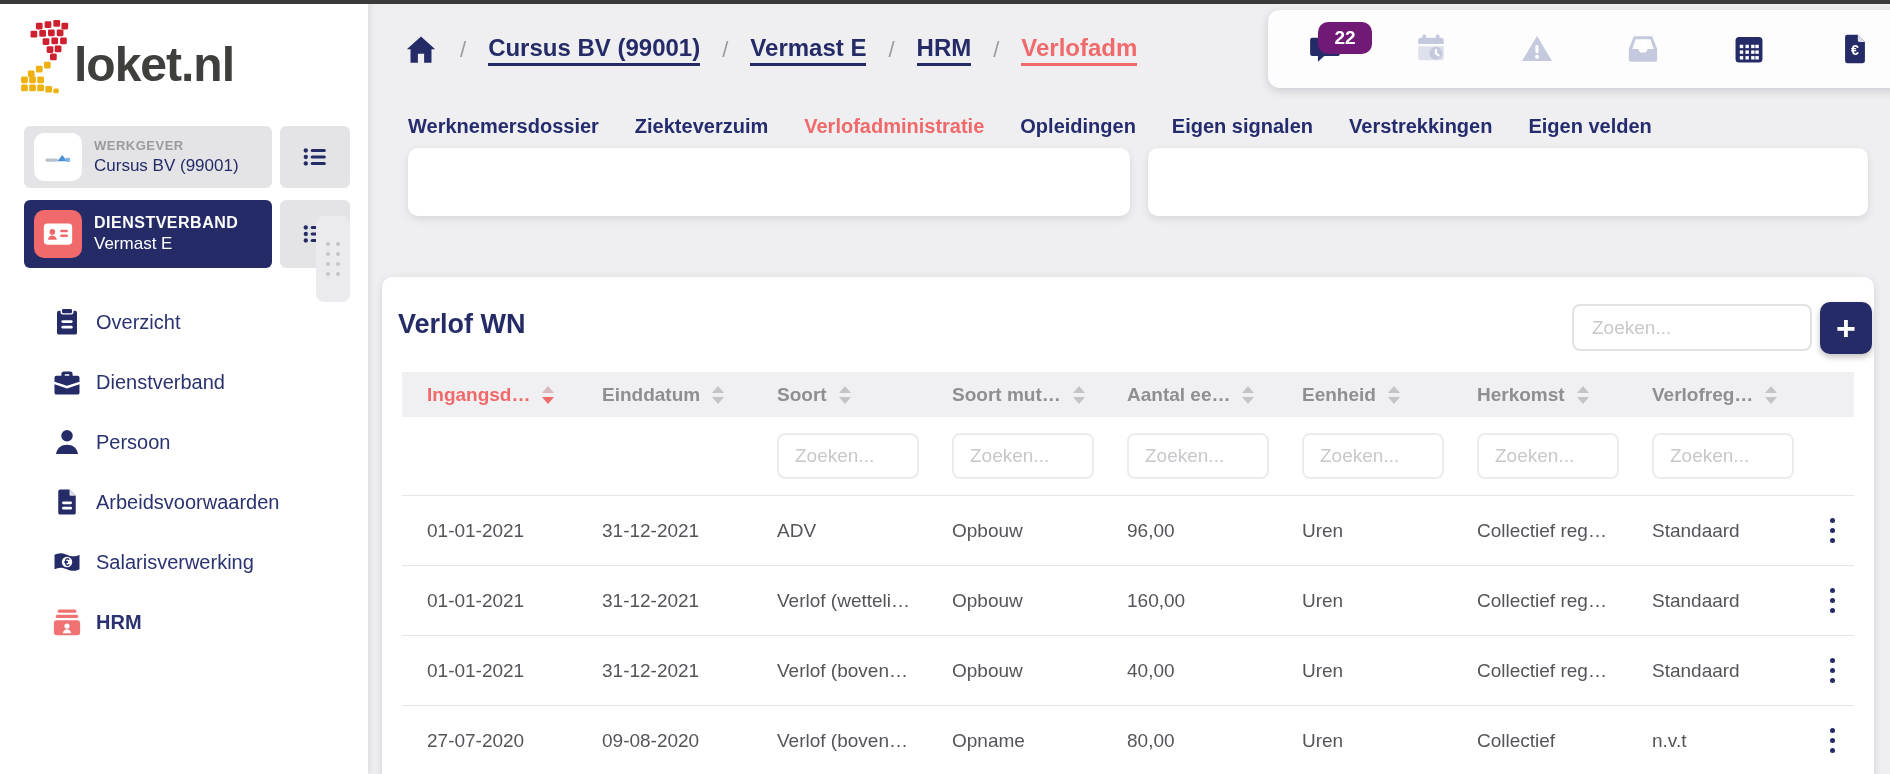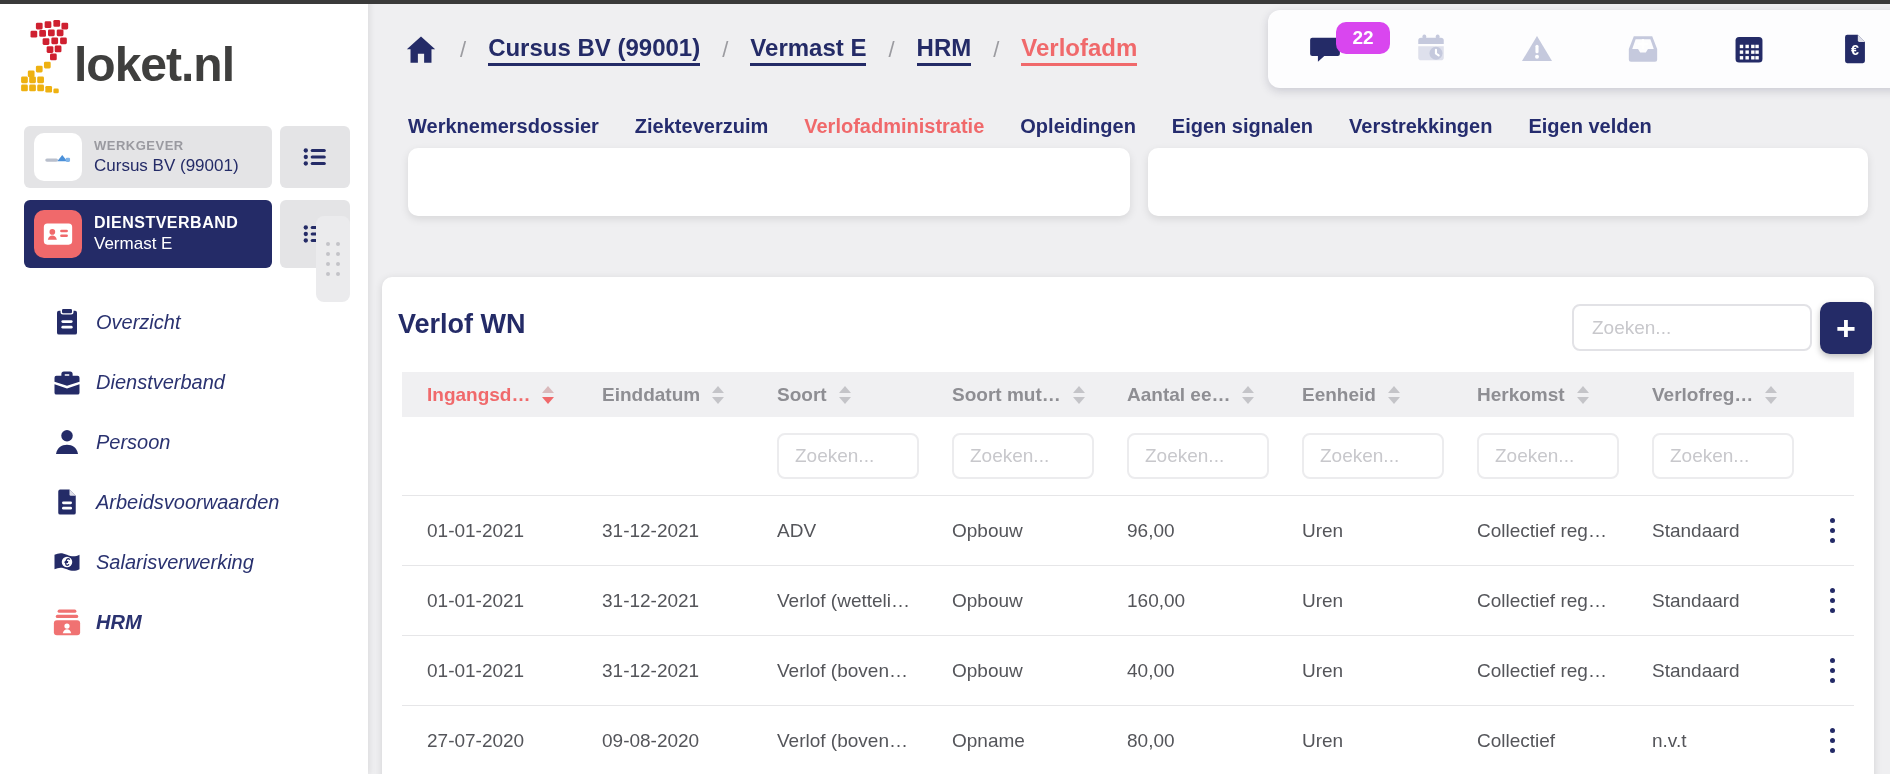--- a/index.html
+++ b/index.html
@@ -39,21 +39,21 @@
   .card-dienstverband .ctx-value { color:#ffffff; }
 
   .list-btn {
     position:absolute; left:280px; width:70px; border-radius:6px; background:#e4e4e6;
     display:flex; align-items:center; justify-content:center; cursor:pointer;
   }
   .list-btn.lb1 { top:126px; height:62px; }
   .list-btn.lb2 { top:200px; height:68px; }
   .list-btn svg { width:26px; height:26px; color:#242b67; }
 
-  .menu { position:absolute; left:0; top:292px; width:320px;font-style:italic; }
+  .menu { position:absolute; left:0; top:292px; width:320px; }
   .menu-item { height:60px; display:flex; align-items:center; cursor:pointer; }
   .menu-item svg { width:30px; height:30px; margin-left:52px; color:#242b67; flex:0 0 auto; }
   .menu-item .mlabel { margin-left:14px; font-size:20px; color:#2a3270; }
   .menu-item.active svg { color:#f07272; }
   .menu-item.active .mlabel { font-weight:bold; }
 
   .drag-handle {
     position:absolute; left:316px; top:216px; width:34px; height:86px;
     background:#ebebed; border-radius:8px; z-index:35; cursor:grab;
     display:flex; align-items:center; justify-content:center;
@@ -76,22 +76,22 @@
     position:absolute; left:1268px; top:10px; width:652px; height:78px;
     background:#fdfdfe; border-radius:12px; z-index:40;
     box-shadow:0 3px 10px rgba(40,40,70,.18);
     display:flex; align-items:center; padding-left:40px;
   }
   .panel-btn { width:34px; height:34px; margin-right:72px; position:relative; cursor:pointer; flex:0 0 auto; }
   .panel-btn svg { width:34px; height:34px; }
   .ic-navy { color:#242b67; }
   .ic-muted { color:#c5c9dd; }
   .badge {
-    position:absolute; left:28px; top:-10px; min-width:54px; height:32px;
-    background:#d946ef; color:#ffffff; font-size:19px; font-weight:bold;
+    position:absolute; left:10px; top:-10px; min-width:54px; height:32px;
+    background:#701a75; color:#ffffff; font-size:19px; font-weight:bold;
     border-radius:10px; display:flex; align-items:center; justify-content:center;
     padding:0 8px; z-index:2;
   }
 
   
   .tabs { position:absolute; left:408px; top:108px; height:36px; display:flex; gap:36px; align-items:center; z-index:5; }
   .tab { font-size:20px; font-weight:600; color:#252c6e; cursor:pointer; white-space:nowrap; }
   .tab.active { color:#f0696b; }
 
   

